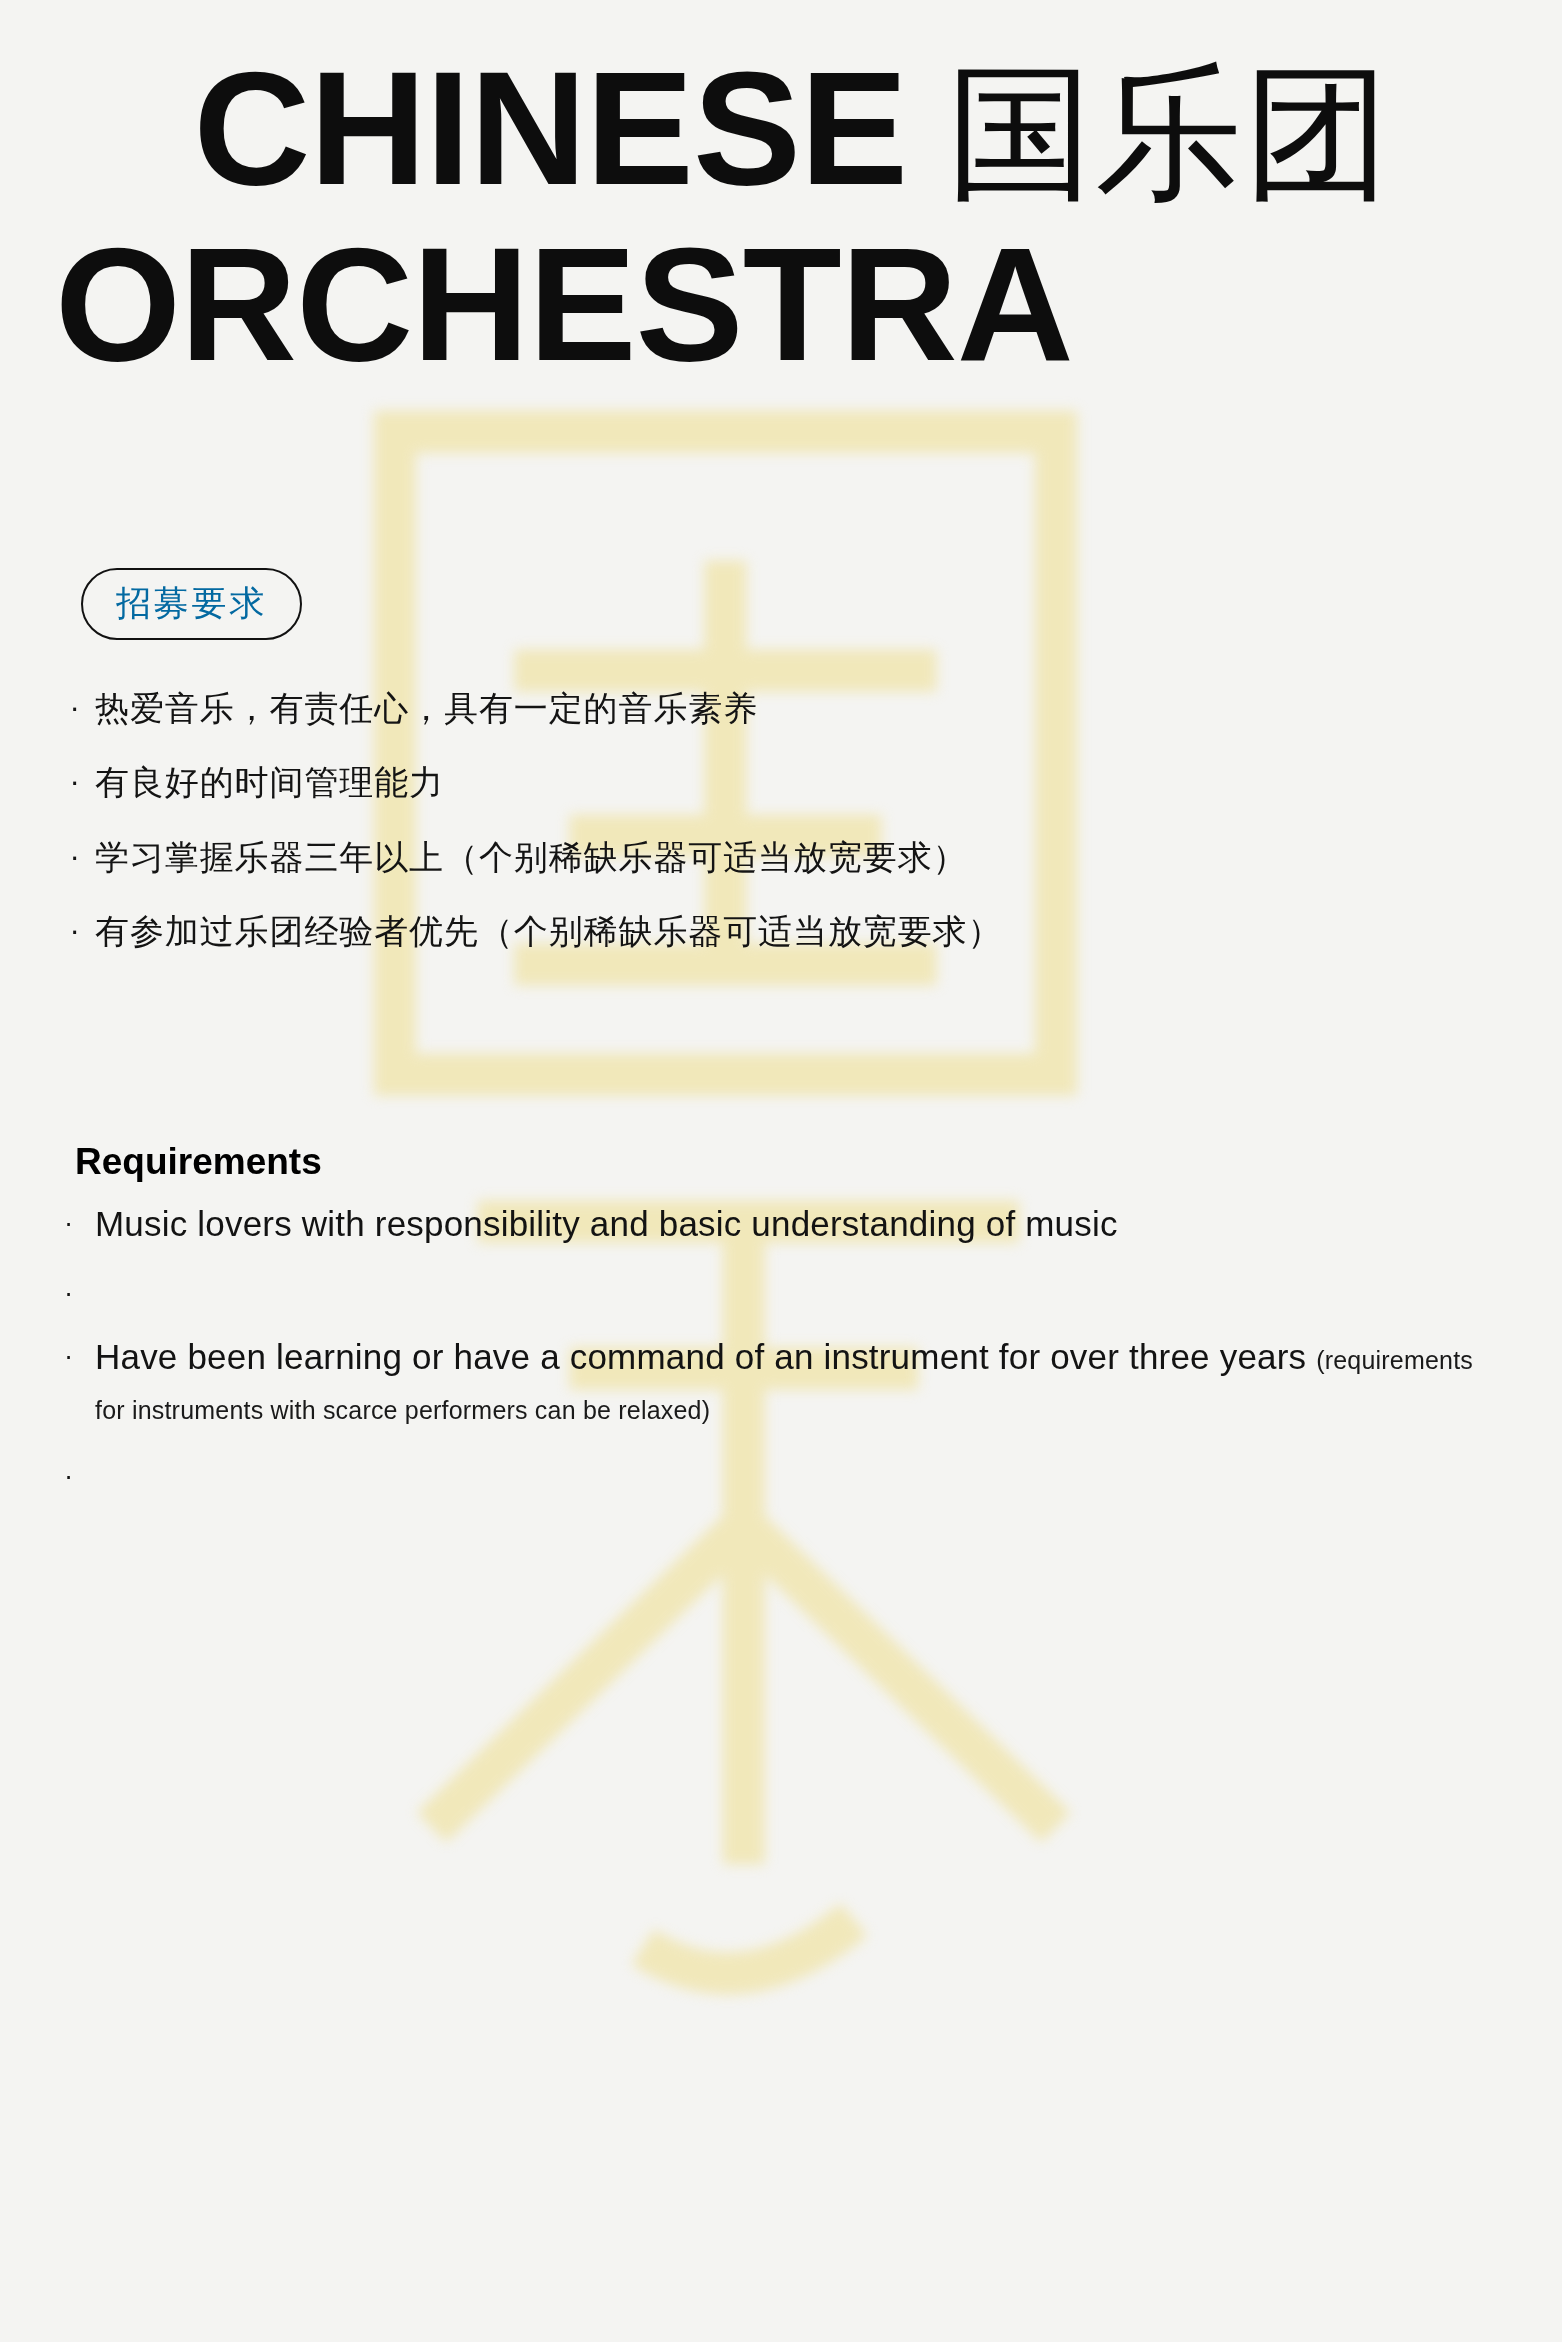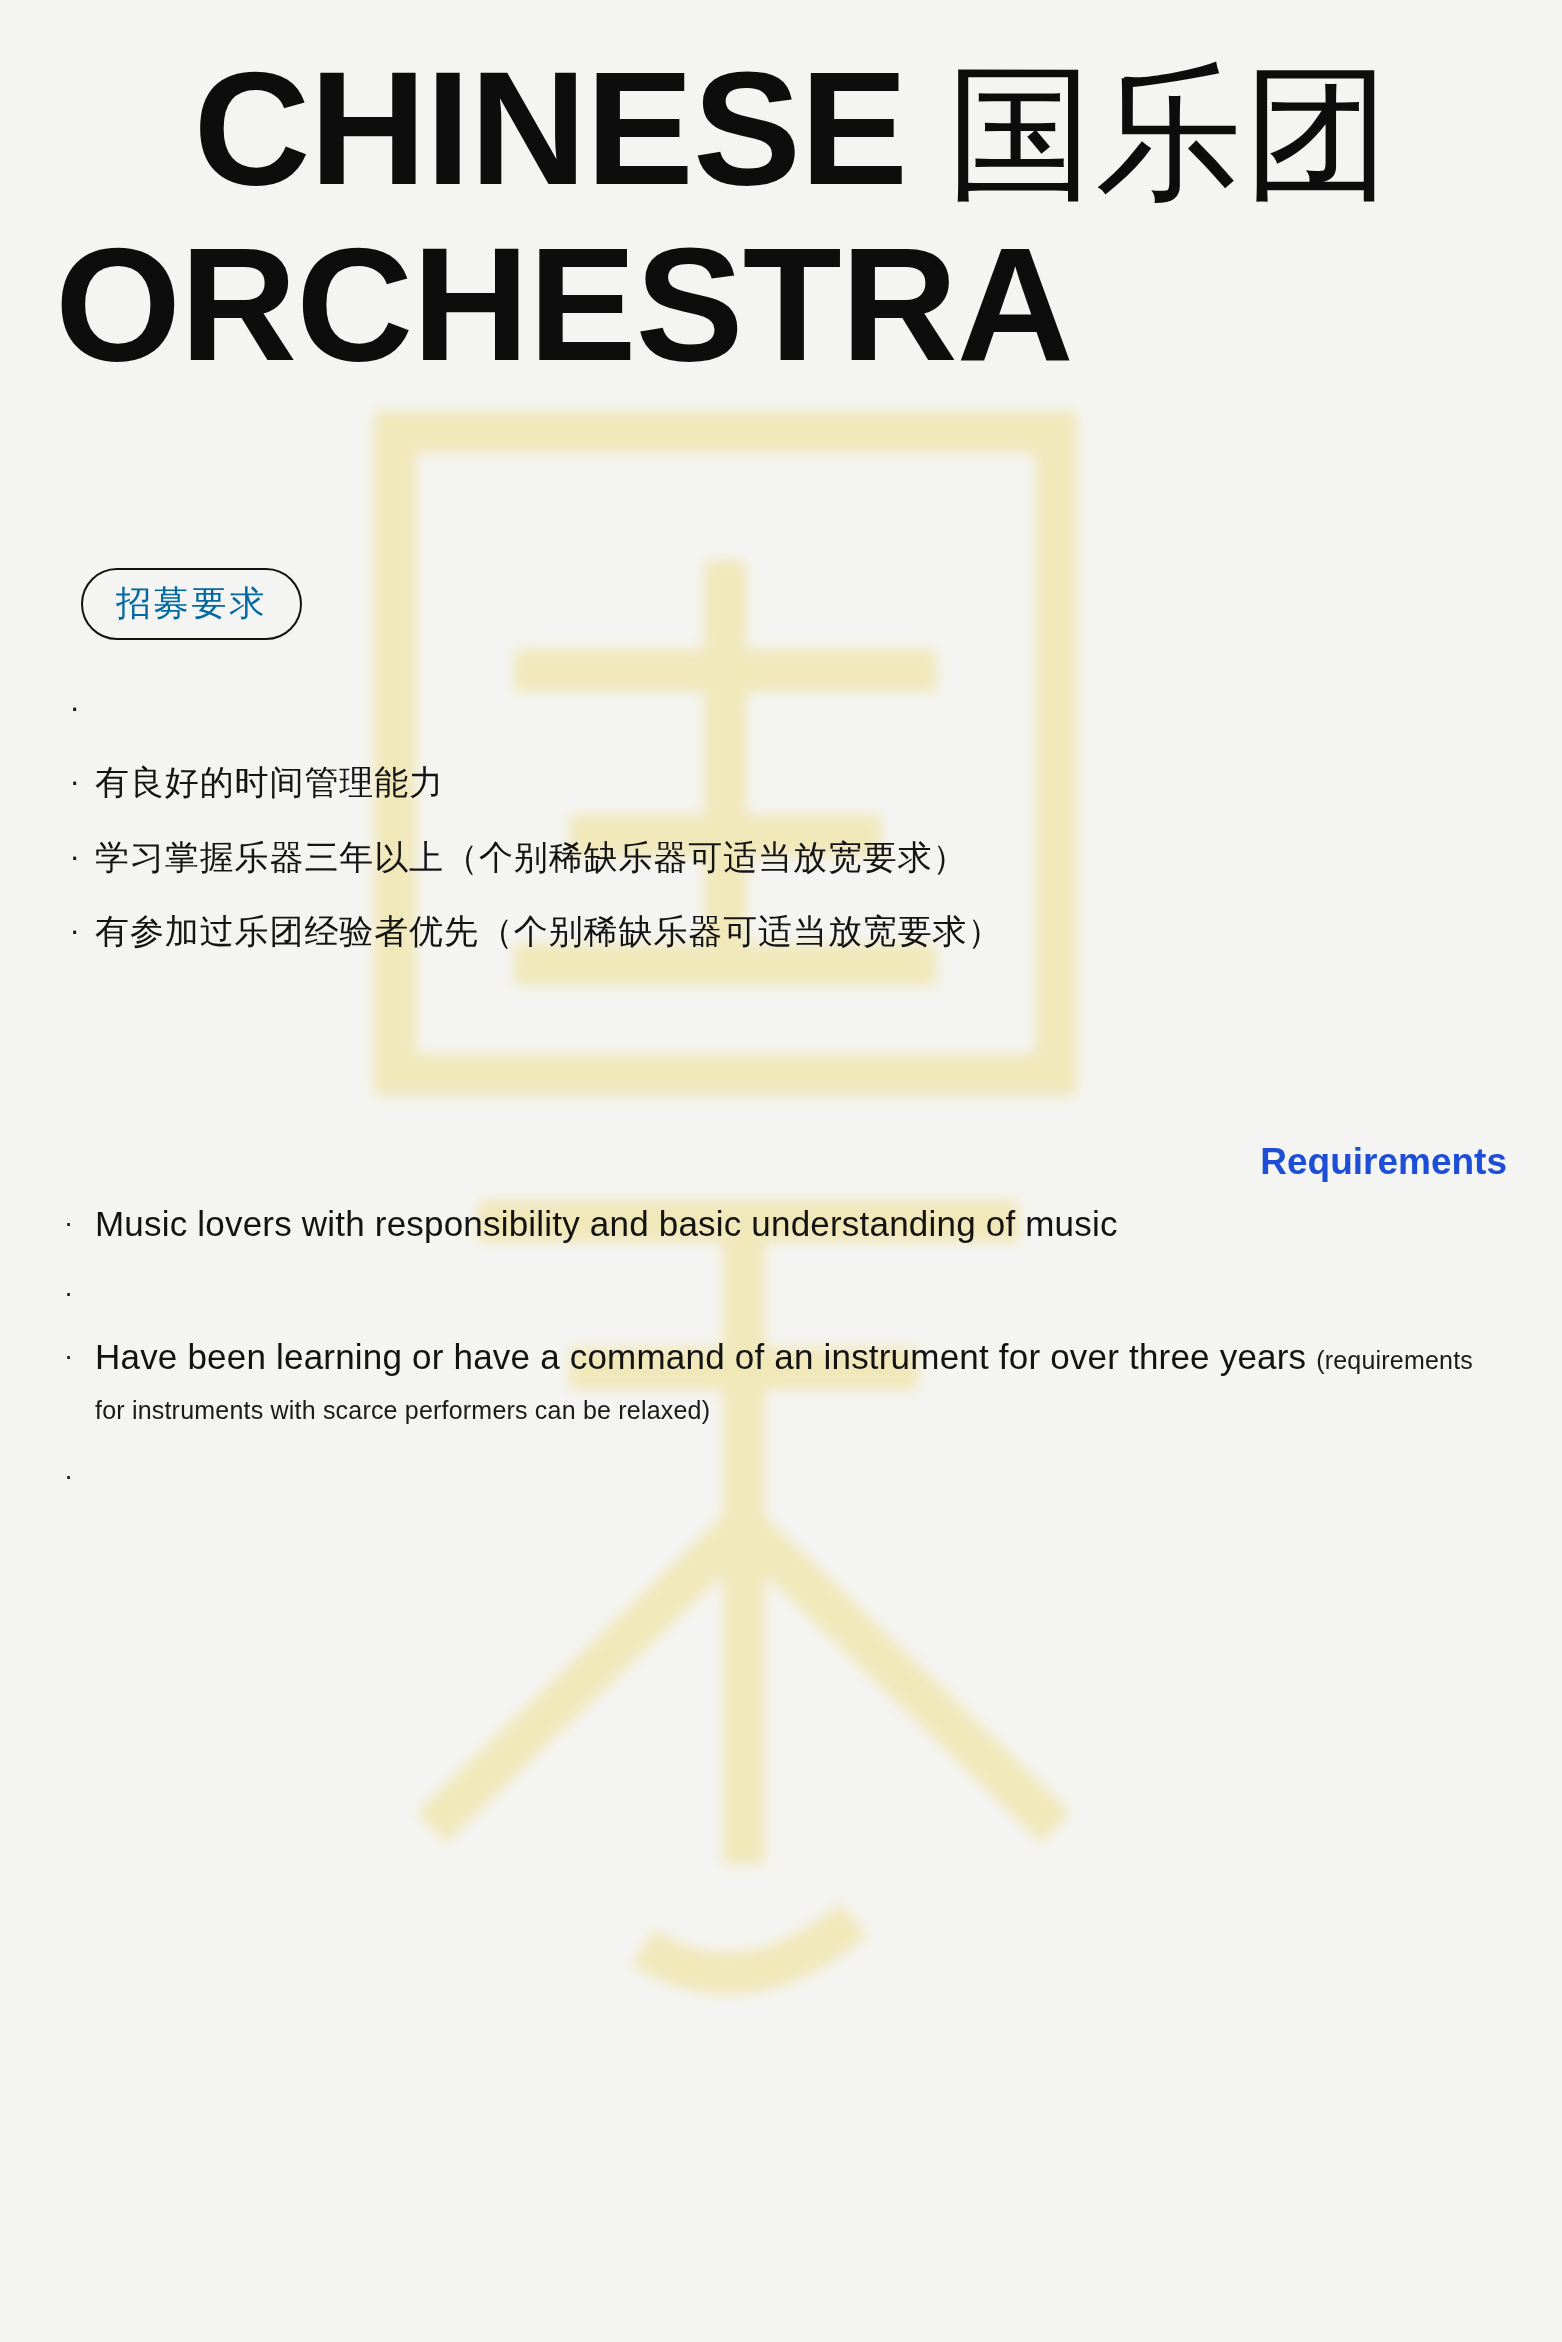--- a/index.html
+++ b/index.html
@@ -109,24 +109,23 @@
   
   .en-section {
     position: relative;
     z-index: 2;
     margin-top: 193px;
     padding: 0 55px 0 64px;
   }
   .en-title {
     font-size: 37px;
     font-weight: 700;
-    color: #1d4ed8;
+    color: #000000;
     margin: 0 0 16.5px 11px;
     letter-spacing: 0px;
-    text-align: right;
   }
   .en-list {
     margin: 0;
     padding: 0;
     list-style: none;
   }
   .en-list li {
     display: flex;
     align-items: flex-start;
     margin-bottom: 20px;
@@ -191,20 +190,21 @@
     <span>CHINESE</span><span class="cn">国乐团</span>
   </div>
   <div class="headline-line headline-line-2">ORCHESTRA</div>
 </div>
 
 <div class="cn-section">
   <div class="pill">招募要求</div>
   <ul class="cn-list">
     <li>
       <span class="dot">·</span>
+      <span>热爱音乐，有责任心，具有一定的音乐素养</span>
     </li>
     <li>
       <span class="dot">·</span>
       <span>有良好的时间管理能力</span>
     </li>
     <li>
       <span class="dot">·</span>
       <span>学习掌握乐器三年以上（个别稀缺乐器可适当放宽要求）</span>
     </li>
     <li>

